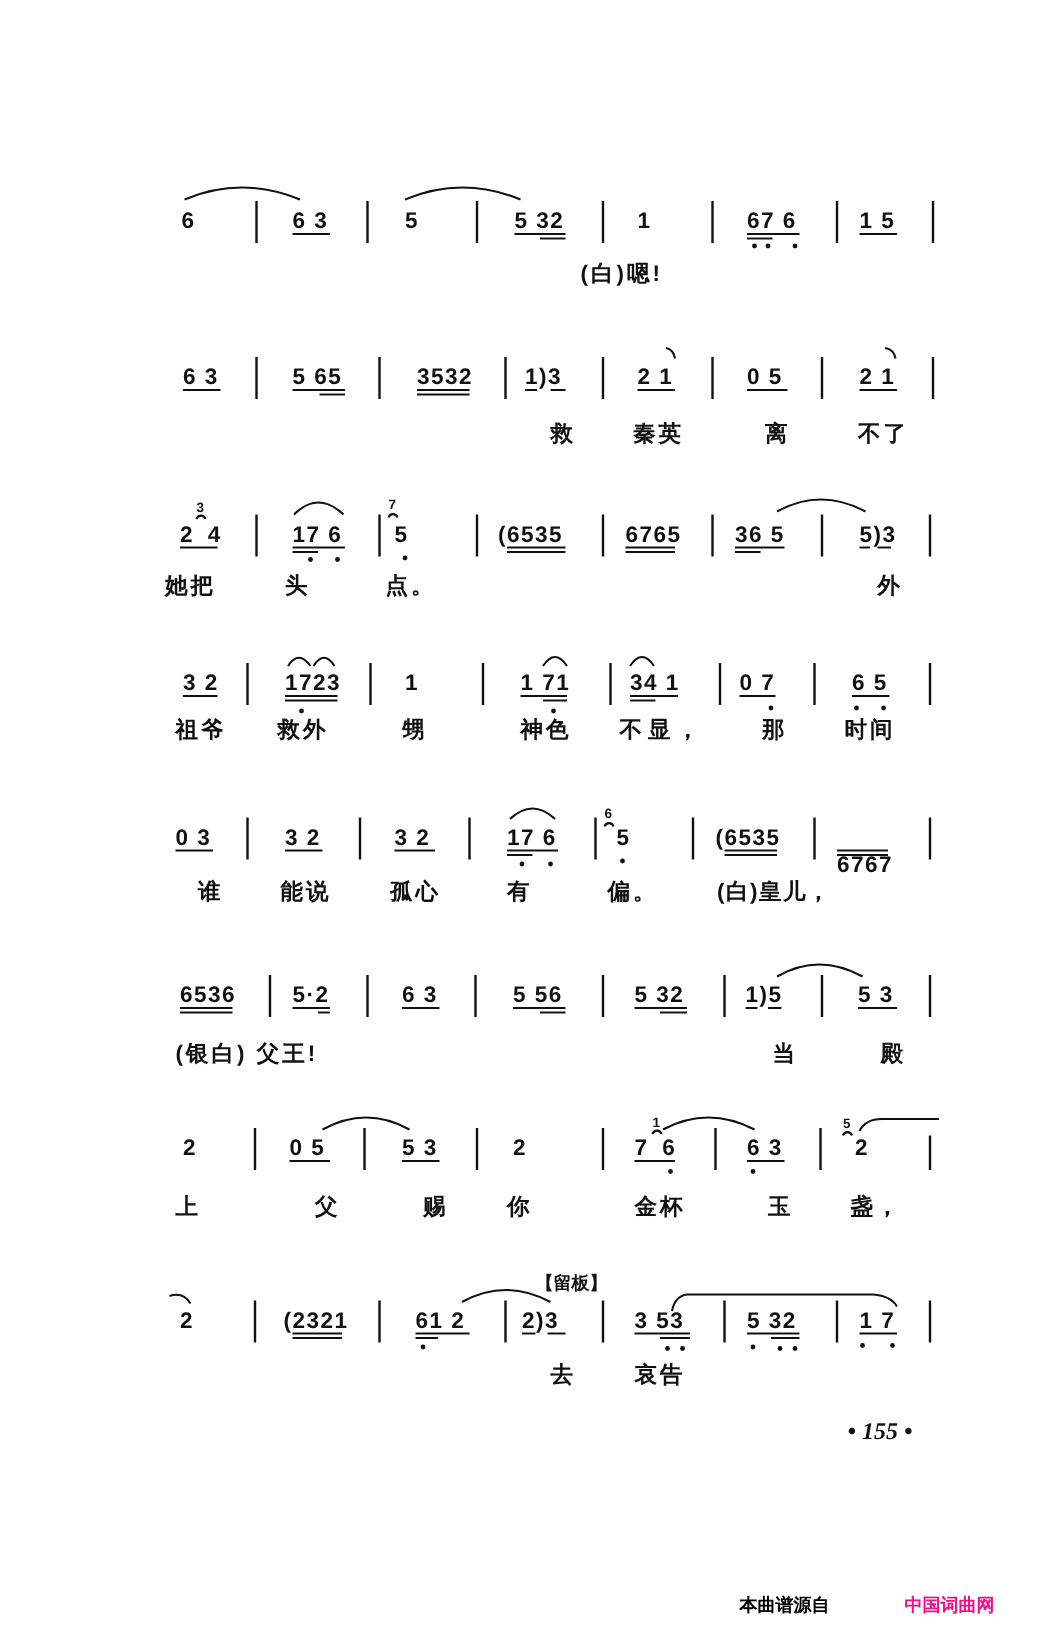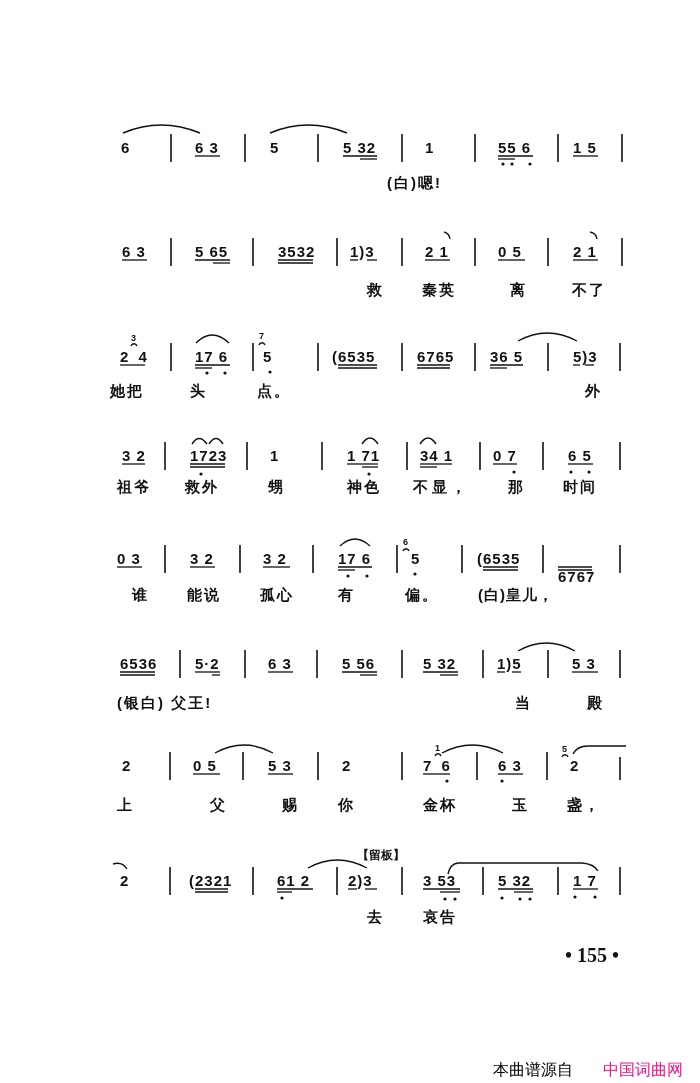--- a/index.html
+++ b/index.html
@@ -20,23 +20,23 @@
     .gr {
       position: absolute; font-weight: bold; font-size: 9px; line-height: 10px;
     }
     .l {
       position: absolute; font-weight: bold; font-size: 15px; line-height: 18px;
       white-space: pre; letter-spacing: 2px;
     }
     .tempo { position: absolute; font-weight: bold; font-size: 12px; line-height: 14px; white-space: pre; }
     .pnum {
       position: absolute; font-family: "Liberation Serif", "DejaVu Serif", serif;
-      font-weight: bold; font-size: 20px; line-height: 18px; white-space: pre;
-    }
-    .foot { position: absolute; top: 1059px; font-weight: normal; font-size: 16px; line-height: 22px; white-space: pre; }
+      font-style: italic; font-weight: bold; font-size: 16px; line-height: 18px; white-space: pre;
+    }
+    .foot { position: absolute; top: 1059px; font-weight: bold; font-size: 12px; line-height: 22px; white-space: pre; }
   </style>
 </head>
 <body>
 
 <div id="page">
 
   <svg id="marks" viewBox="0 0 700 1083">
     <g>
 
       <line class="bar" x1="171" y1="134" x2="171" y2="162"></line>
@@ -241,21 +241,21 @@
       <path class="arc" d="M562,757 c1,-3 5,-3 6,0"></path>
     </g>
   </svg>
 
   <div>
     <span class="n" style="left:121px;top:139px">6</span>
     <span class="n" style="left:195px;top:139px">6 3</span>
     <span class="n" style="left:270px;top:139px">5</span>
     <span class="n" style="left:343px;top:139px">5 32</span>
     <span class="n" style="left:425px;top:139px">1</span>
-    <span class="n" style="left:498px;top:139px">55 6</span>
+    <span class="n" style="left:498px;top:139px">67 6</span>
     <span class="n" style="left:573px;top:139px">1 5</span>
     <span class="l" style="left:387px;top:174px">(白)嗯!</span>
   </div>
 
   <div>
     <span class="n" style="left:122px;top:243px">6 3</span>
     <span class="n" style="left:195px;top:243px">5 65</span>
     <span class="n" style="left:278px;top:243px">3532</span>
     <span class="n" style="left:350px;top:243px">1)3</span>
     <span class="n" style="left:425px;top:243px">2 1</span>

